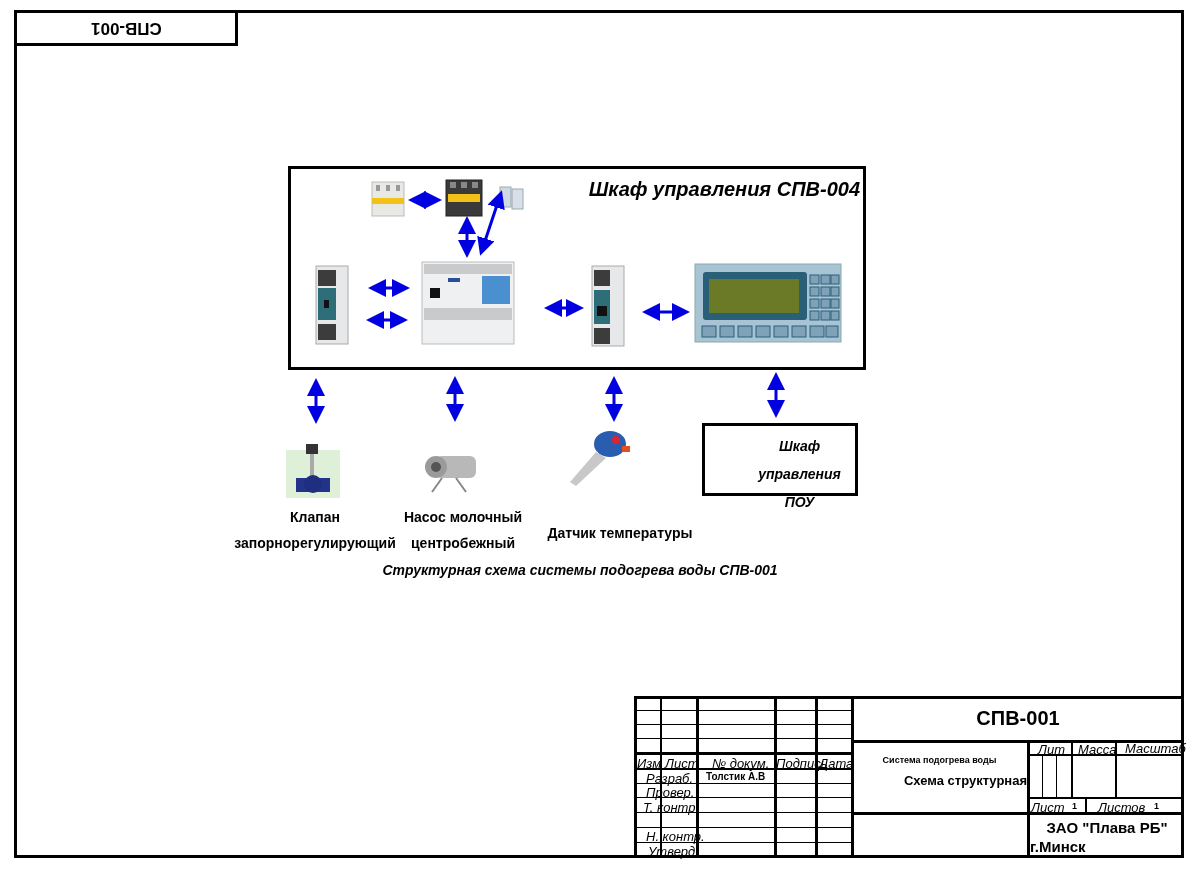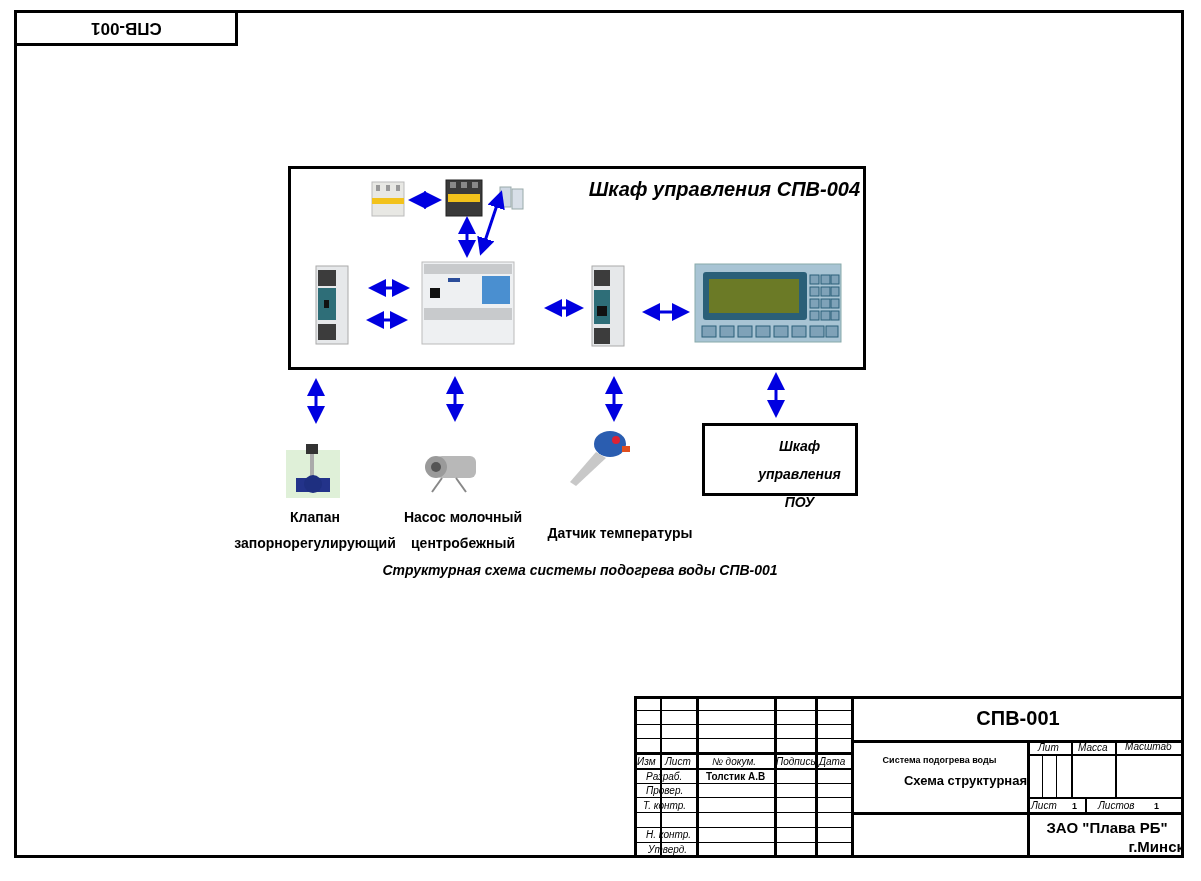--- a/index.html
+++ b/index.html
@@ -11,21 +11,21 @@
   .cabinet { left:288px; top:166px; width:578px; height:204px; border:3px solid #000; box-sizing:border-box; }
   .cabinet-title { left:560px; top:178px; width:300px; text-align:right; font-weight:bold; font-style:italic; font-size:20px; }
   .pou { left:702px; top:423px; width:156px; height:73px; border:3px solid #000; box-sizing:border-box; text-align:center; font-weight:bold; font-style:italic; font-size:14px; }
   .pou div { line-height:28px;padding-left:39px; }
   .lbl { font-weight:bold; font-size:14px; text-align:center; line-height:26px; white-space:nowrap; }
   .caption { left:300px; top:562px; width:560px; text-align:center; font-weight:bold; font-style:italic; font-size:14px; }
   svg.arrows { left:0; top:0; width:1201px; height:881px; pointer-events:none; }
   .dev { position:absolute; }
   
   .tb { position:absolute; left:634px; top:696px; width:550px; height:162px; border:3px solid #000; box-sizing:border-box; }
-  .tbt { position:absolute; font-size:10px; font-style:italic; white-space:nowrap; }
+  .tbt { position:absolute; font-size:13px; font-style:italic; white-space:nowrap; }
   .tbb { position:absolute; font-weight:bold; white-space:nowrap; }
   .line { position:absolute; background:#000; }
 </style>
 </head>
 <body>
 
 <div class="abs frame"></div>
 <div class="abs stamp-tl">
   <span>СПВ-001</span>
 </div>
@@ -218,13 +218,13 @@
 <span class="tbt" style="left:1038px;top:742px">Лит</span>
 <span class="tbt" style="left:1078px;top:742px">Масса</span>
 <span class="tbt" style="left:1125px;top:741px">Масштаб</span>
 
 <span class="tbt" style="left:1031px;top:800px">Лист</span>
 <span class="tbb" style="left:1072px;top:801px;font-size:9px">1</span>
 <span class="tbt" style="left:1098px;top:800px">Листов</span>
 <span class="tbb" style="left:1154px;top:801px;font-size:9px">1</span>
 
 <span class="tbb" style="left:1030px;top:819px;width:154px;text-align:center;font-size:15px">ЗАО "Плава РБ"</span>
-<span class="tbb" style="left:1030px;top:838px;width:154px;text-align:right;font-size:15px">г.Минск</span>
+<span class="tbb" style="left:1030px;top:838px;width:154px;text-align:left;font-size:15px">г.Минск</span>
 
 </body></html>

